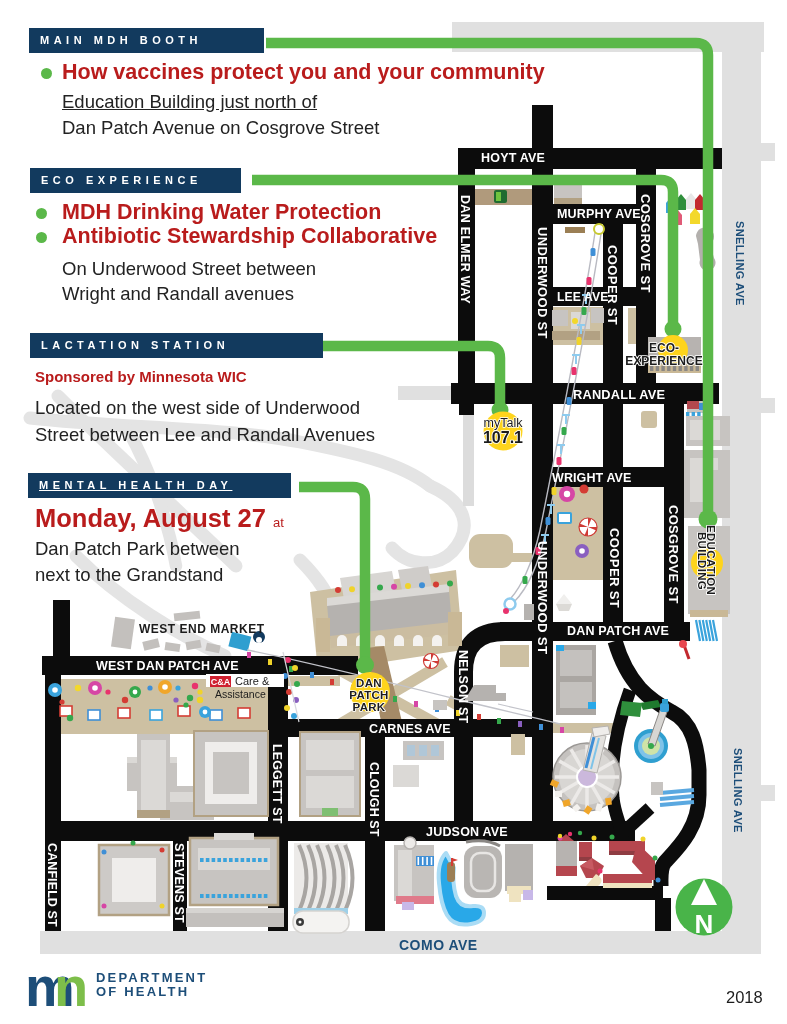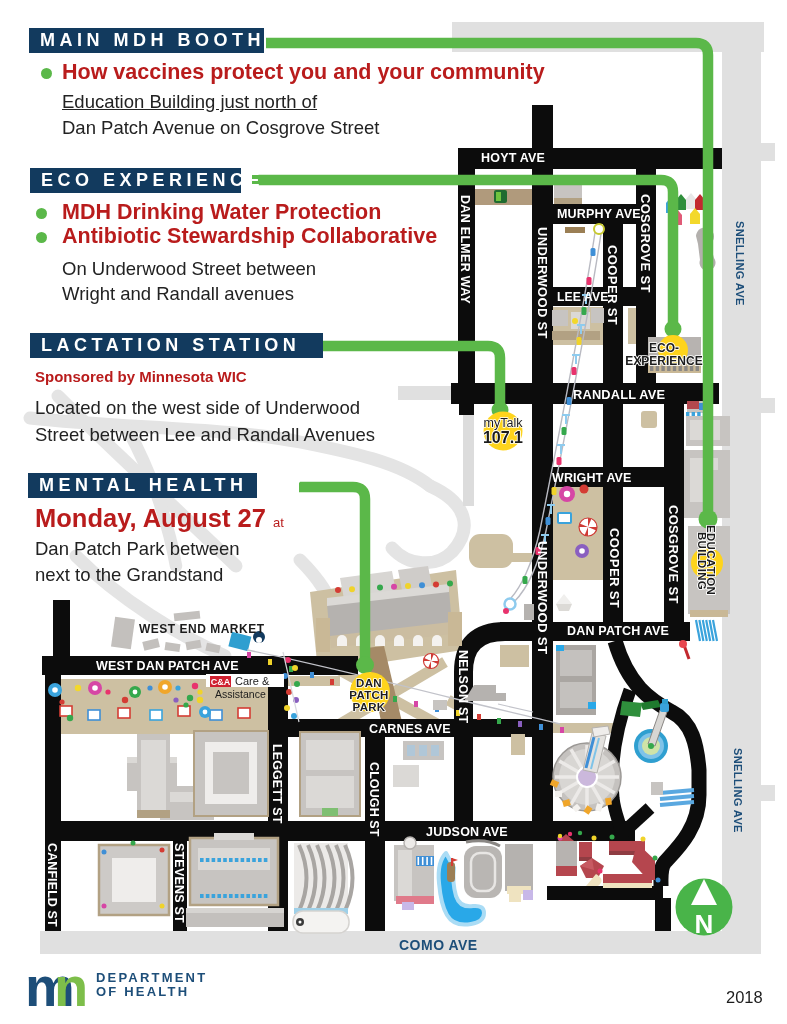--- a/index.html
+++ b/index.html
@@ -1,17 +1,17 @@
 <!DOCTYPE html>
 <html><head><meta charset="utf-8">
 <style>
 html,body{margin:0;padding:0;}
 body{width:787px;height:1024px;background:#fff;font-family:"Liberation Sans",sans-serif;position:relative;overflow:hidden;}
 .abs{position:absolute;}
-.bar{position:absolute;background:#123a5e;color:#fff;font-weight:bold;font-size:18px;letter-spacing:4.5px;height:25px;line-height:25px;padding-left:11px;box-sizing:border-box;white-space:nowrap;}
+.bar{position:absolute;background:#123a5e;color:#fff;font-weight:bold;font-size:11px;letter-spacing:4.5px;height:25px;line-height:25px;padding-left:11px;box-sizing:border-box;white-space:nowrap;}
 .hl{position:absolute;font-weight:bold;font-size:21.5px;color:#b91c1c;white-space:nowrap;}
 .bd{position:absolute;font-size:18.5px;color:#222;white-space:nowrap;}
 .bullet{position:absolute;width:11px;height:11px;border-radius:50%;background:#5bb849;}
 </style></head>
 <body>
 <div class="abs" style="left:0;top:0;"><svg width="787" height="1024" viewBox="0 0 787 1024" font-family="Liberation Sans,sans-serif">
       <g stroke="#e4e4e4" fill="none" stroke-linecap="round">
         <path d="M30,418 C120,428 230,428 300,442 C350,452 400,462 430,486" stroke-width="13"></path>
         <path d="M58,396 C110,448 180,512 236,566" stroke-width="13"></path>
         <path d="M128,430 C150,470 168,520 176,566" stroke-width="12.5"></path>
@@ -493,21 +493,21 @@
         <text transform="translate(707,525) rotate(90)" font-size="11.5" font-weight="bold" letter-spacing="0.3">EDUCATION</text>
         <text transform="translate(698,532) rotate(90)" font-size="11.5" font-weight="bold" letter-spacing="0.3">BUILDING</text>
       </g>
       <circle cx="704" cy="907" r="28.5" fill="#49b449"></circle>
       <path d="M704,879 L717,905 L691,905 Z" fill="#fff"></path>
       <text x="704" y="933" font-size="26" fill="#fff" font-weight="bold" letter-spacing="0" text-anchor="middle">N</text>
     </svg></div>
 <div class="bar" style="left:29px;top:28px;width:235px;">MAIN MDH BOOTH</div>
 <div class="bar" style="left:30px;top:168px;width:211px;">ECO EXPERIENCE</div>
 <div class="bar" style="left:30px;top:333px;width:293px;">LACTATION STATION</div>
-<div class="bar" style="left:28px;top:473px;width:229px;">MENTAL HEALTH DAY</div>
+<div class="bar" style="left:28px;top:473px;width:263px;text-decoration:underline;">MENTAL HEALTH DAY</div>
 
 <span class="bullet" style="left:41px;top:68px;"></span>
 <div class="hl" style="left:62px;top:60px;">How vaccines protect you and your community</div>
 <div class="bd" style="left:62px;top:91px;text-decoration:underline;">Education Building just north of</div>
 <div class="bd" style="left:62px;top:117px;">Dan Patch Avenue on Cosgrove Street</div>
 <span class="bullet" style="left:36px;top:208px;"></span>
 <div class="hl" style="left:62px;top:200px;">MDH Drinking Water Protection</div>
 <span class="bullet" style="left:36px;top:232px;"></span>
 <div class="hl" style="left:62px;top:224px;">Antibiotic Stewardship Collaborative</div>
 <div class="bd" style="left:62px;top:258px;">On Underwood Street between</div>

